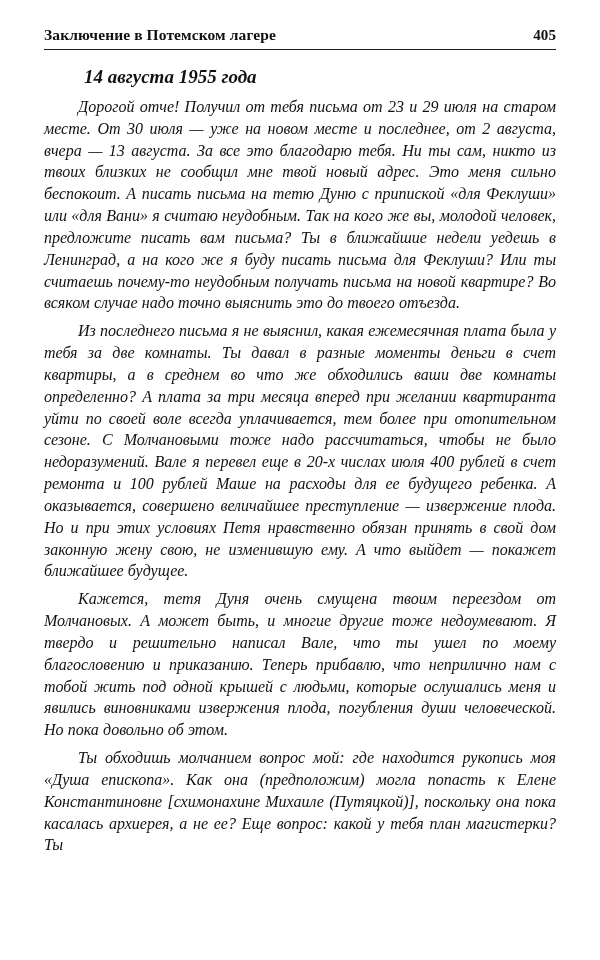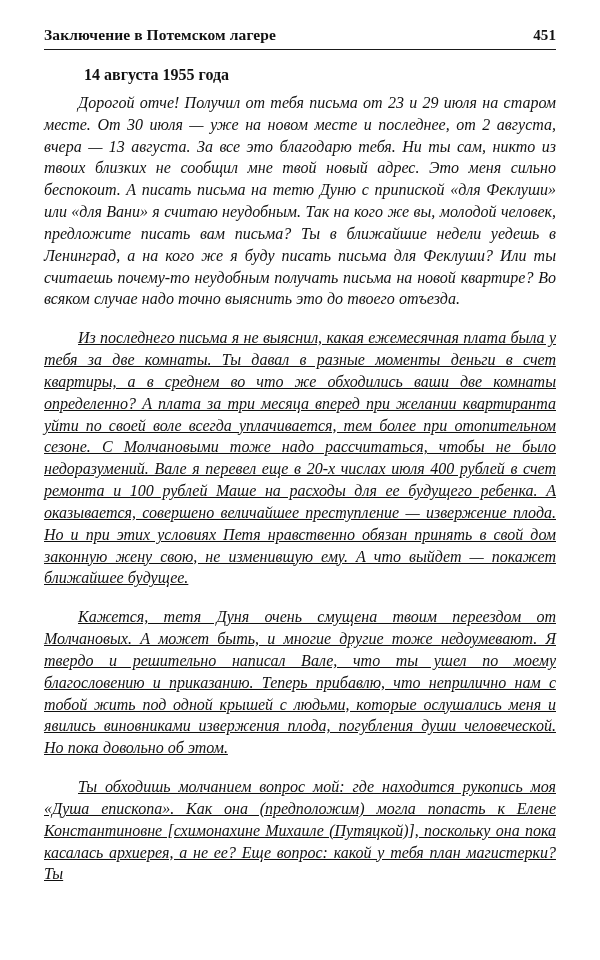--- a/index.html
+++ b/index.html
@@ -37,51 +37,51 @@
   .header-page {
     font-weight: bold;
     font-size: 15px;
   }
   .rule {
     border: 0;
     border-top: 1.4px solid #1a1a1a;
     margin: 0 0 16px 0;
   }
   .date-line {
-    font-size: 16px;
+    font-size: 19px;
     font-weight: bold;
+    font-style: italic;
     margin: 0 0 8px 0;
     padding-left: 40px;
   }
   .body-text p {
     margin: 0 0 0 0;
     font-style: italic;
     font-size: 16px;
     line-height: 1.365;
     text-align: justify;
     text-indent: 34px;
     hyphens: none;
     word-spacing: 0.2px;
   }
   .body-text p + p {
-    margin-top: 17px;
-    text-decoration: underline;
+    margin-top: 6px;
   }
   .body-text p:last-child {
     text-align: justify;
   }
 </style>
 </head>
 <body>
 
 <div class="page">
 
   <div class="header">
     <span class="header-title">Заключение в Потемском лагере</span>
-    <span class="header-page">451</span>
+    <span class="header-page">405</span>
   </div>
   <hr class="rule">
 
   <div class="date-line">14 августа 1955 года</div>
 
   <div class="body-text">
     <p>Дорогой отче! Получил от тебя письма от 23 и 29 июля на старом месте. От 30 июля — уже на новом месте и последнее, от 2 августа, вчера — 13 августа. За все это благодарю тебя. Ни ты сам, никто из твоих близких не сообщил мне твой новый адрес. Это меня сильно беспокоит. А писать письма на тетю Дуню с припиской «для Феклуши» или «для Вани» я считаю неудобным. Так на кого же вы, молодой человек, предложите писать вам письма? Ты в ближайшие недели уедешь в Ленинград, а на кого же я буду писать письма для Феклуши? Или ты считаешь почему-то неудобным получать письма на новой квартире? Во всяком случае надо точно выяснить это до твоего отъезда.</p>
     <p>Из последнего письма я не выяснил, какая ежемесячная плата была у тебя за две комнаты. Ты давал в разные моменты деньги в счет квартиры, а в среднем во что же обходились ваши две комнаты определенно? А плата за три месяца вперед при желании квартиранта уйти по своей воле всегда уплачивается, тем более при отопительном сезоне. С Молчановыми тоже надо рассчитаться, чтобы не было недоразумений. Вале я перевел еще в 20-х числах июля 400 рублей в счет ремонта и 100 рублей Маше на расходы для ее будущего ребенка. А оказывается, совершено величайшее преступление — извержение плода. Но и при этих условиях Петя нравственно обязан принять в свой дом законную жену свою, не изменившую ему. А что выйдет — покажет ближайшее будущее.</p>
     <p>Кажется, тетя Дуня очень смущена твоим переездом от Молчановых. А может быть, и многие другие тоже недоумевают. Я твердо и решительно написал Вале, что ты ушел по моему благословению и приказанию. Теперь прибавлю, что неприлично нам с тобой жить под одной крышей с людьми, которые ослушались меня и явились виновниками извержения плода, погубления души человеческой. Но пока довольно об этом.</p>
     <p>Ты обходишь молчанием вопрос мой: где находится рукопись моя «Душа епископа». Как она (предположим) могла попасть к Елене Константиновне [схимонахине Михаиле (Путяцкой)], поскольку она пока касалась архиерея, а не ее? Еще вопрос: какой у тебя план магистерки? Ты</p>

